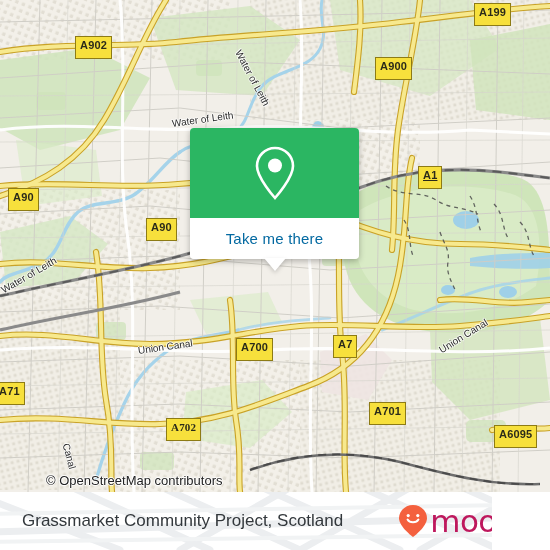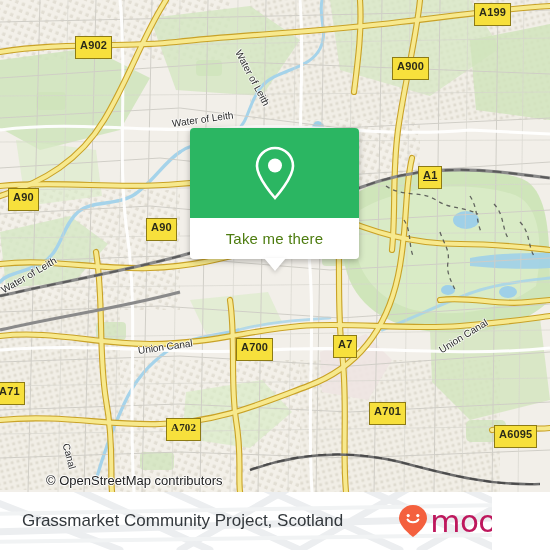--- a/index.html
+++ b/index.html
@@ -66,21 +66,21 @@
   #card-top{
     height:90px;border-radius:4px 4px 0 0;
     display:flex;align-items:center;justify-content:center;
   }
   #card-bottom{
     height:41px;background:#ffffff;border-radius:0 0 4px 4px;
     display:flex;align-items:center;justify-content:center;
     position:relative;
   }
   #card-label{
-    font-size:15px;color:#4d7c0f;letter-spacing:.2px;
+    font-size:15px;color:#0369a1;letter-spacing:.2px;
     font-family:"Liberation Sans","DejaVu Sans",sans-serif;
   }
   #card-pointer{
     position:absolute;left:50%;bottom:-12px;
     margin-left:-11px;width:0;height:0;
     border-left:11px solid transparent;
     border-right:11px solid transparent;
     border-top:13px solid #ffffff;
     filter:drop-shadow(0 2px 2px rgba(0,0,0,.18));
   }
@@ -305,21 +305,21 @@
         <path d="M470,196 C478,208 476,222 482,234"></path>
         <path d="M404,220 C412,232 408,246 414,258"></path>
         <path d="M494,204 C504,214 502,228 508,238"></path>
         <path d="M520,222 C530,232 528,246 534,256"></path>
       </g>
     </svg>
 
     <div>
       <span class="shield" style="left:75px;top:36px;">A902</span>
       <span class="shield" style="left:474px;top:3px;">A199</span>
-      <span class="shield" style="left:392px;top:57px;">A900</span>
+      <span class="shield" style="left:375px;top:57px;">A900</span>
       <span class="shield" style="left:418px;top:166px;text-decoration:underline;">A1</span>
       <span class="shield" style="left:8px;top:188px;">A90</span>
       <span class="shield" style="left:146px;top:218px;">A90</span>
       <span class="shield" style="left:-6px;top:382px;">A71</span>
       <span class="shield" style="left:236px;top:338px;">A700</span>
       <span class="shield" style="left:333px;top:335px;">A7</span>
       <span class="shield" style="left:369px;top:402px;">A701</span>
       <span class="shield" style="left:166px;top:418px;font-family:Liberation Serif, serif;">A702</span>
       <span class="shield" style="left:494px;top:425px;">A6095</span>
     </div>

